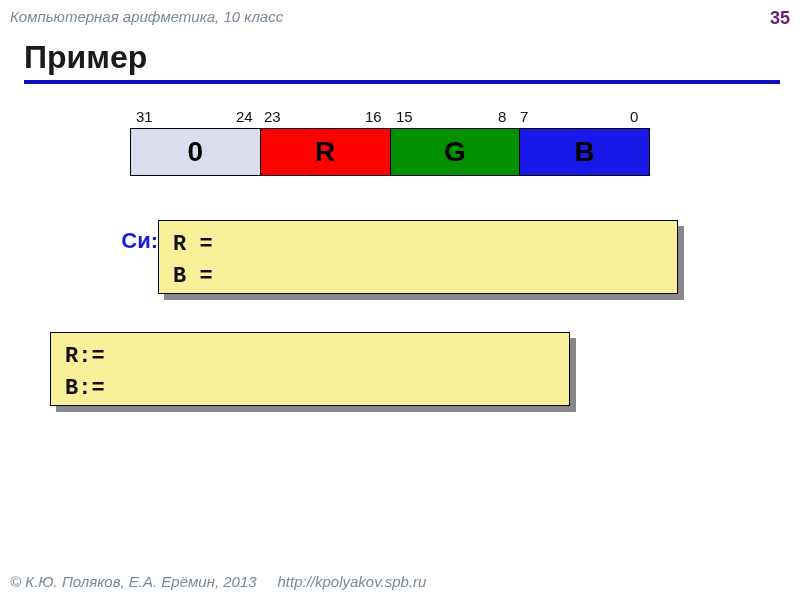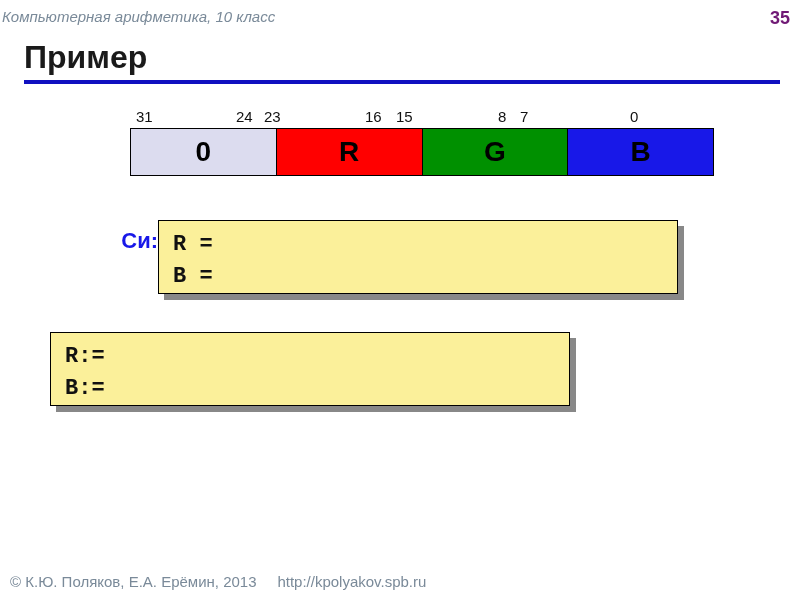--- a/index.html
+++ b/index.html
@@ -8,21 +8,21 @@
       height: 600px;
       background: #ffffff;
       font-family: Arial, Helvetica, sans-serif;
       position: relative;
       overflow: hidden;
     }
     .header-band {
       color: #7a8a99;
       font-style: italic;
       font-size: 15px;
-      padding: 8px 10px 4px 2px;
+      padding: 8px 10px 4px 10px;
       display: flex;
       justify-content: space-between;
     }
     .page-number {
       font-weight: bold;
       font-style: normal;
       font-size: 18px;
       color: #701a75;
     }
     .title {
@@ -31,21 +31,21 @@
       color: #1a1a1a;
       padding: 6px 0 4px 24px;
     }
     .title-underline {
       height: 4px;
       background: #1010c0;
       margin: 0 20px 0 24px;
     }
     .diagram-wrap {
       margin: 24px 0 6px 130px;
-      width: 584px;
+      width: 520px;
       position: relative;
     }
     .bit-labels {
       position: relative;
       height: 20px;
       font-size: 15px;
       color: #111;
     }
     .bit-labels span { position: absolute; top: 0; }
     .bit-31 { left: 6px; }
@@ -113,20 +113,21 @@
       font-weight: bold;
       line-height: 1.45;
       color: #111;
     }
     .footer {
       position: absolute;
       bottom: 0;
       left: 0;
       right: 0;
       color: #7a8a99;
+      font-style: italic;
       font-size: 15px;
       padding: 8px 10px 10px 10px;
     }
   </style>
 </head>
 <body>
 
 <div class="header-band">
   <span>Компьютерная арифметика, 10 класс</span>
   <span class="page-number">35</span>

